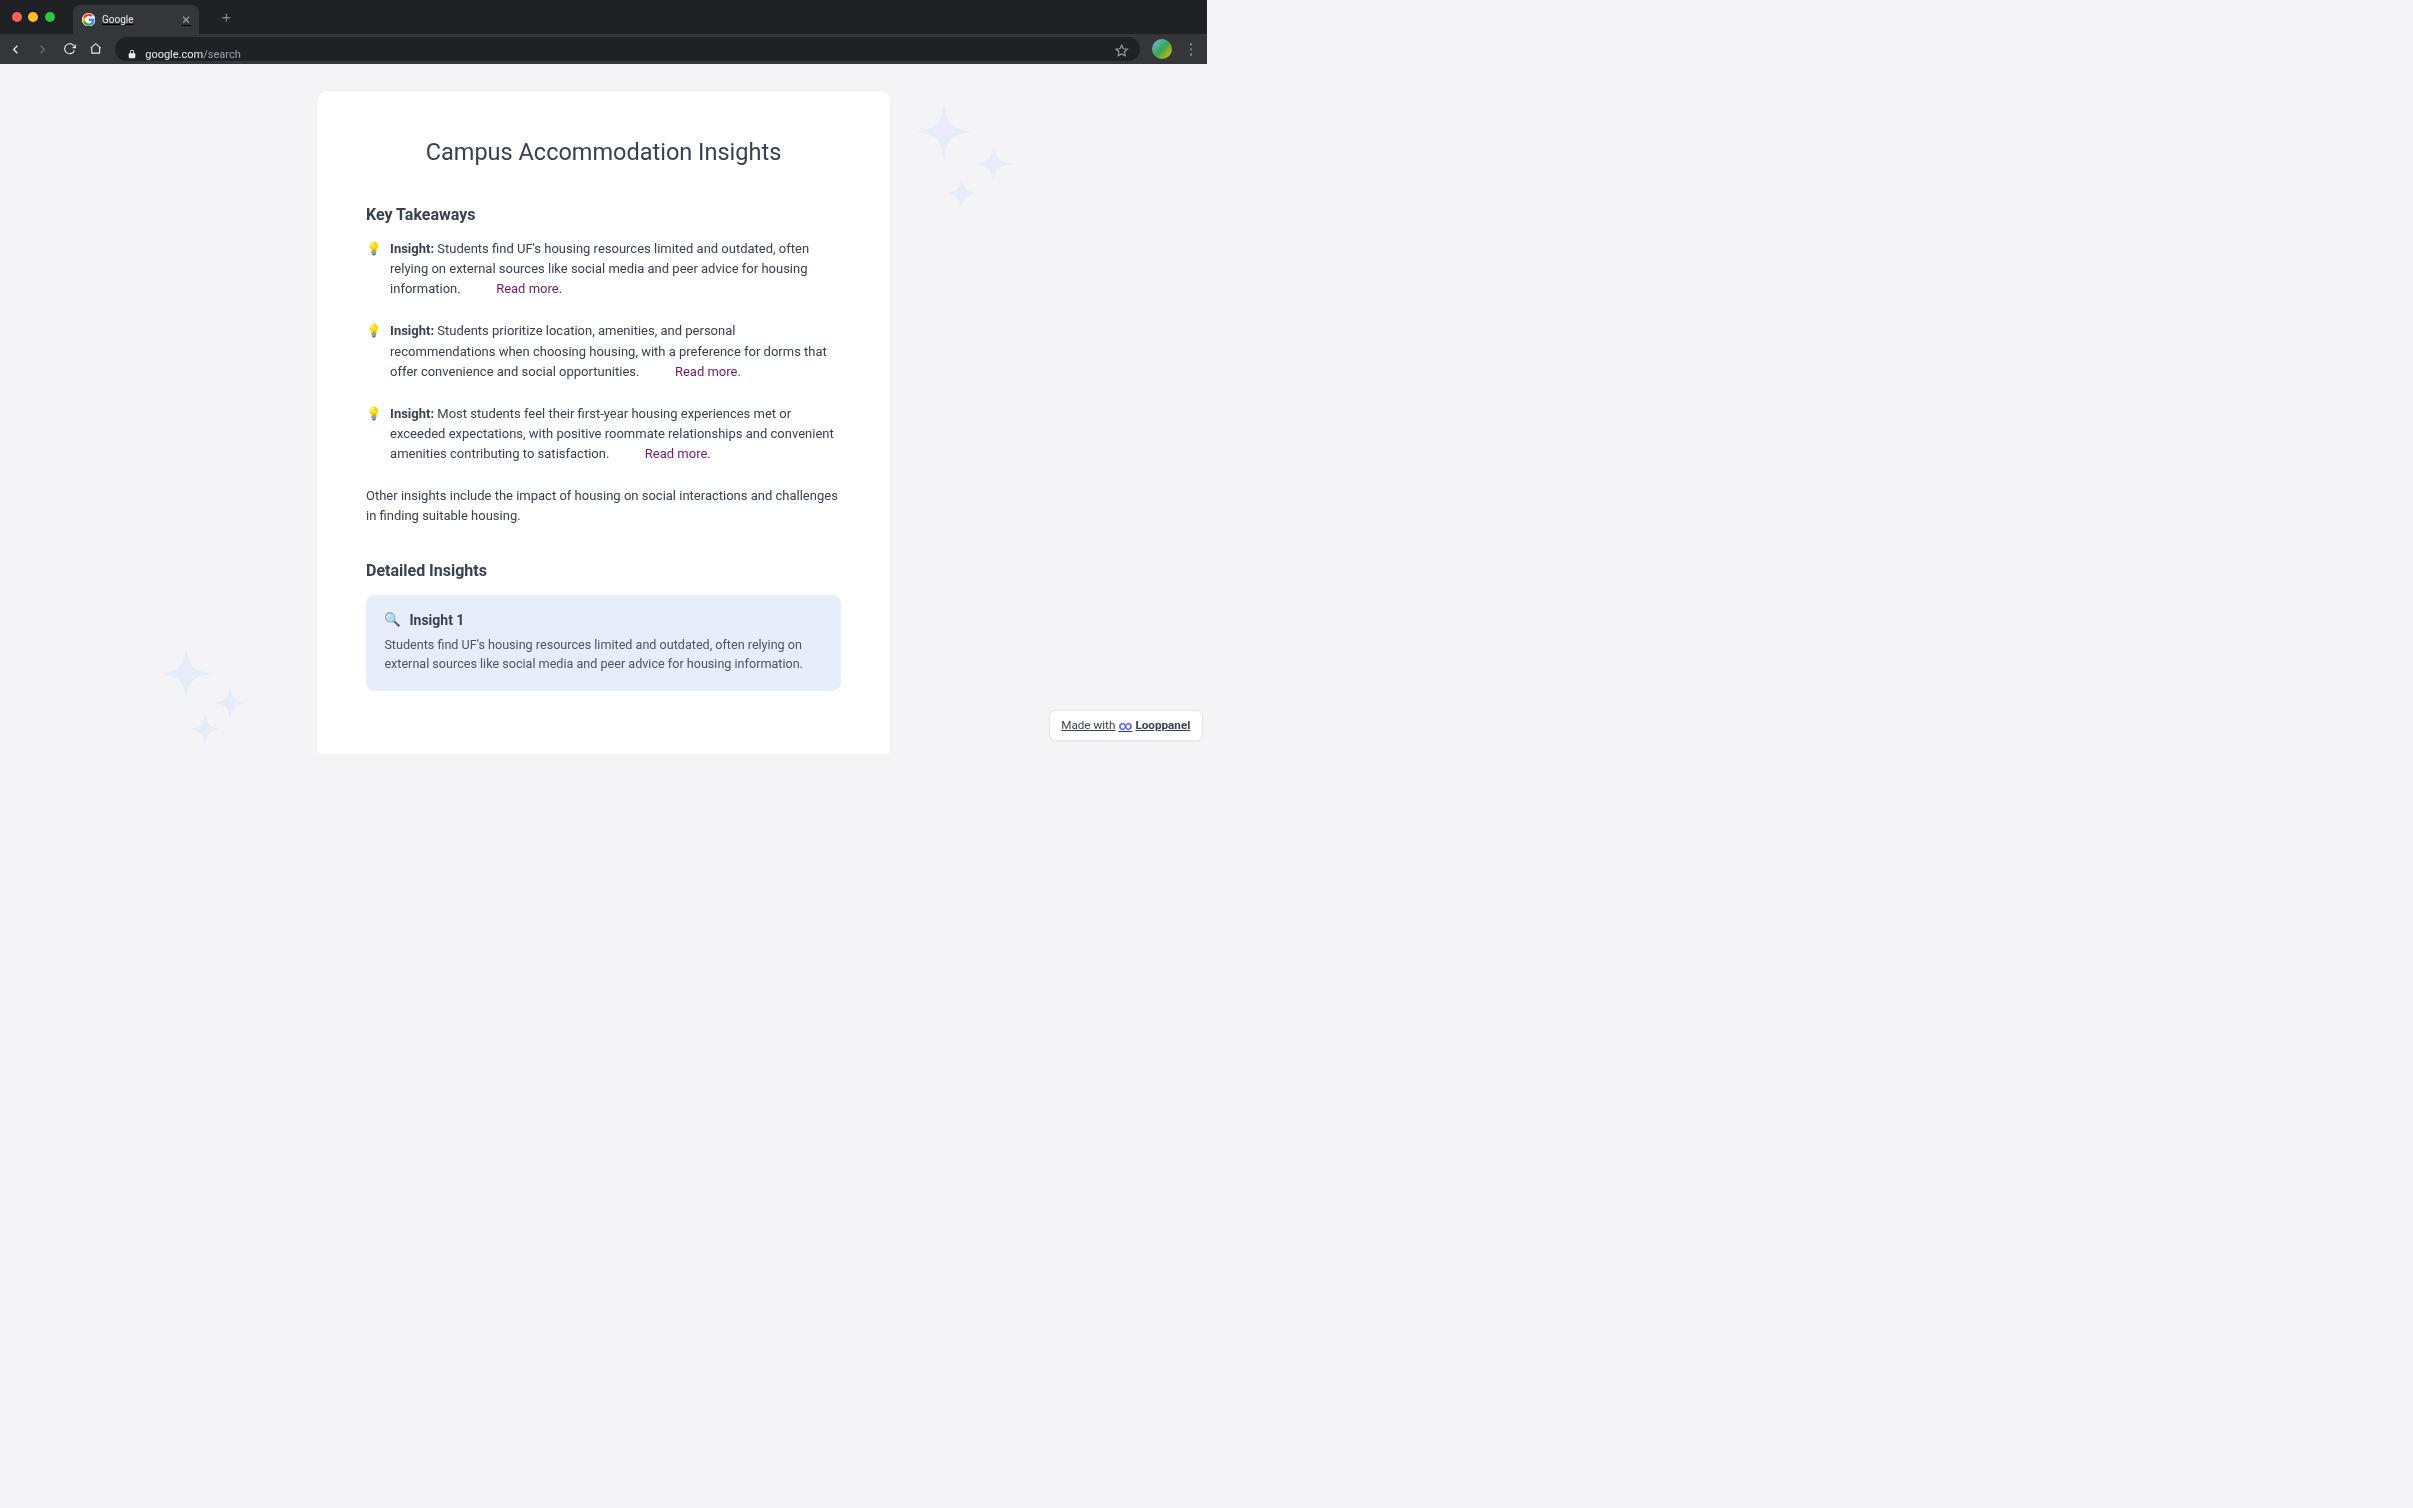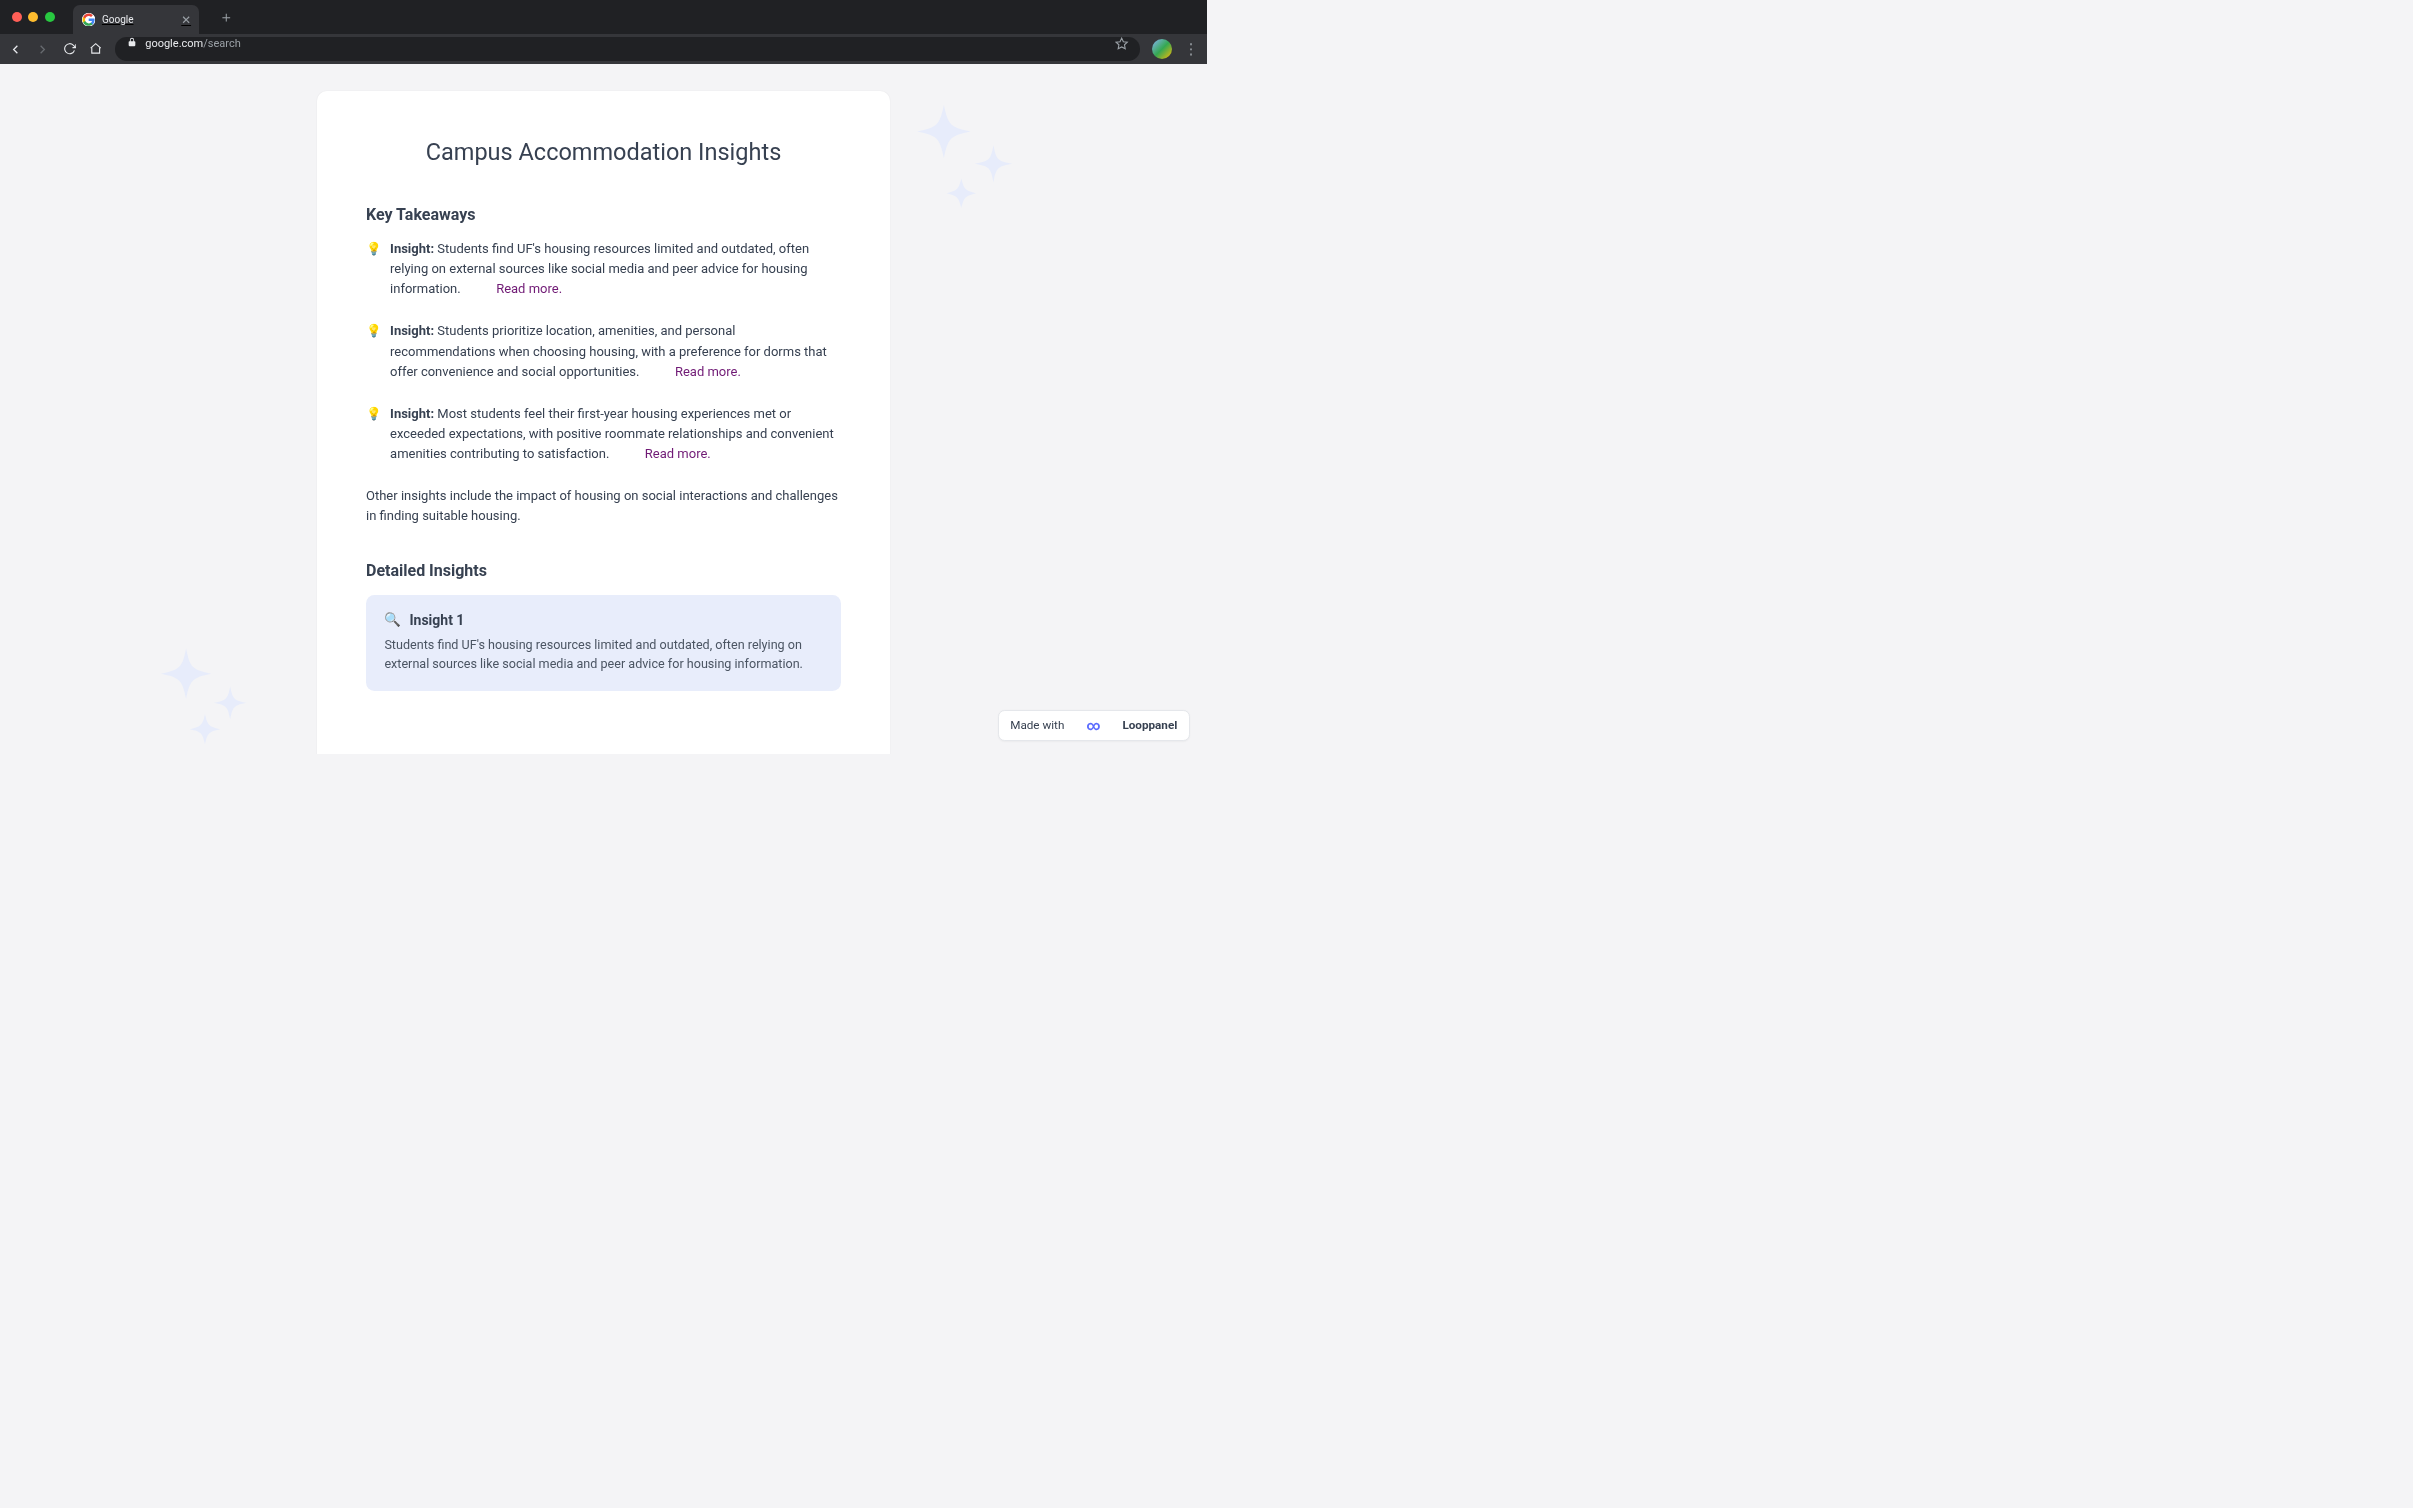--- a/index.html
+++ b/index.html
@@ -16,21 +16,21 @@
   .tab { margin-left: 18.4px; background: #35363a; height: 28.5px; width: 126px; border-radius: 6.7px 6.7px 0 0; display: flex; align-items: center; padding: 0 8.4px; gap: 6.7px; position: relative; top: 2.5px; text-decoration: underline; }
   .favicon { width: 13.4px; height: 13.4px; border-radius: 50%; background: #fff; display:flex; align-items:center; justify-content:center; font-size:8.4px; font-weight:700; }
   .favicon svg { width: 13.4px; height: 13.4px; }
   .tab-title { color: #e8eaed; font-size: 10px; flex: 1; }
   .tab-close { color: #9aa0a6; font-size: 11.7px; }
   .new-tab { color: #9aa0a6; font-size: 15px; margin-left: 15px; width:23.5px; height:23.5px; display:flex; align-items:center; justify-content:center; border-radius:50%; }
 
   .toolbar { background: #35363a; height: 30px; display: flex; align-items: center; padding: 0 8.4px; gap: 11.7px; }
   .tb-icon { color: #9aa0a6; width: 15px; height: 15px; display:flex; align-items:center; justify-content:center; }
   .tb-icon.disabled { opacity: .5; }
-  .addressbar { flex: 1; background: #202124; height: 23.5px; border-radius: 11.7px; display: flex; align-items: flex-start; padding: 0 11.7px; gap: 8.4px; }
+  .addressbar { flex: 1; background: #202124; height: 23.5px; border-radius: 11.7px; display: flex; align-items: flex-end; padding: 0 11.7px; gap: 8.4px; }
   .lock-icon { color: #9aa0a6; font-size: 10px; }
   .url { color: #e8eaed; font-size: 11px; }
   .url .path { color: #9aa0a6; }
   .star-icon { color: #9aa0a6; font-size: 11.7px; margin-left:auto; }
   .avatar { width: 20px; height: 20px; border-radius: 50%; background: linear-gradient(135deg,#8ab4f8 0%, #34a853 50%, #fbbc04 100%); }
   .kebab { color: #9aa0a6; font-size: 15px; }
 
   
   .page { position: absolute; top: 64px; left: 0; right: 0; bottom: 0; background: #f4f4f6; overflow: hidden; }
 
@@ -51,21 +51,21 @@
   .read-more { color: #701a75; text-decoration: none; margin-left: 29px; }
 
   .other-insights { font-size: 13px; color: #374151; line-height: 1.55; margin-top: 20px; margin-bottom: 34px; }
 
   .detail-card { background: #e8edfb; border-radius: 8.4px; padding: 17px 18.4px; }
   .detail-head { display:flex; align-items:center; gap: 8.4px; margin-bottom: 8.4px; }
   .detail-title { font-size: 14px; font-weight: 700; color: #374151; }
   .detail-body { font-size: 12.6px; color: #4b5563; line-height: 1.5; }
 
   
-  .made-with { position: absolute; right: 17px; bottom: 13.4px; background: #fff; border: 0.8px solid #e5e7eb; border-radius: 6.7px; padding: 6.7px 11.7px; display:flex; align-items:center; gap:22px; font-size: 11.7px; color:#374151; box-shadow: 0 0.8px 1.7px rgba(0,0,0,0.04); }
+  .made-with { position: absolute; right: 4px; bottom: 13.4px; background: #fff; border: 0.8px solid #e5e7eb; border-radius: 6.7px; padding: 6.7px 11.7px; display:flex; align-items:center; gap:3px; font-size: 11.7px; color:#374151; box-shadow: 0 0.8px 1.7px rgba(0,0,0,0.04); text-decoration: underline; }
   .made-with .infinity { color: #5b6cff; font-weight:700; font-size:13.4px; }
   .made-with .brand { font-weight: 700; }
 </style>
 </head>
 <body>
 
 <div class="browser-chrome">
   <div class="traffic-lights">
     <div class="traffic-light tl-red"></div>
     <div class="traffic-light tl-yellow"></div>

